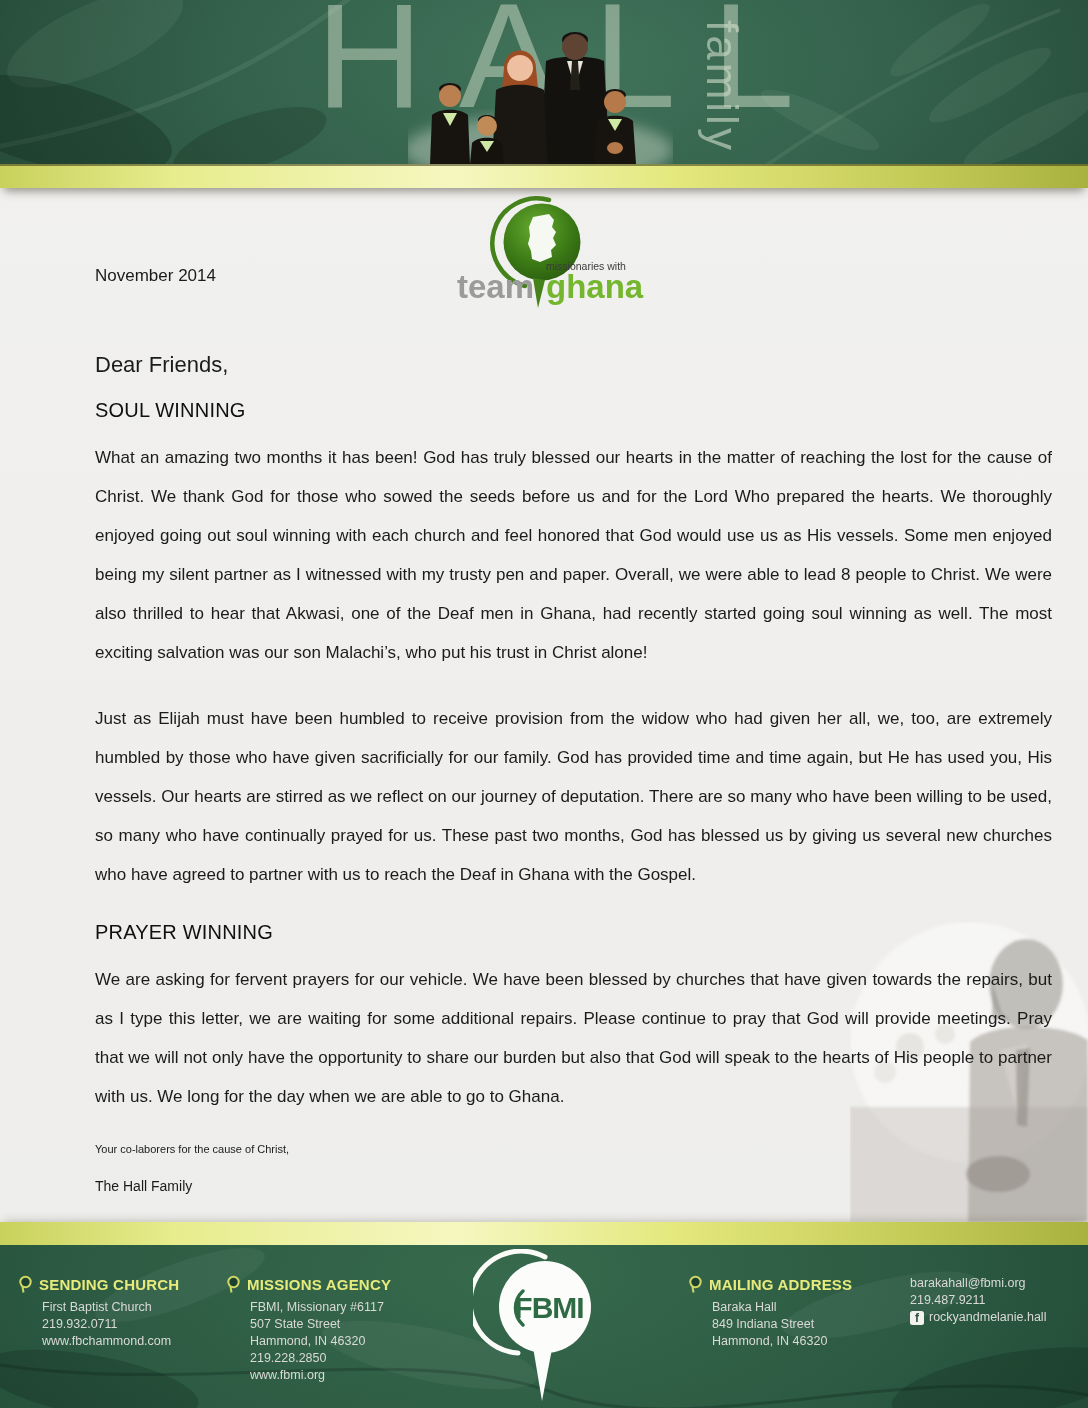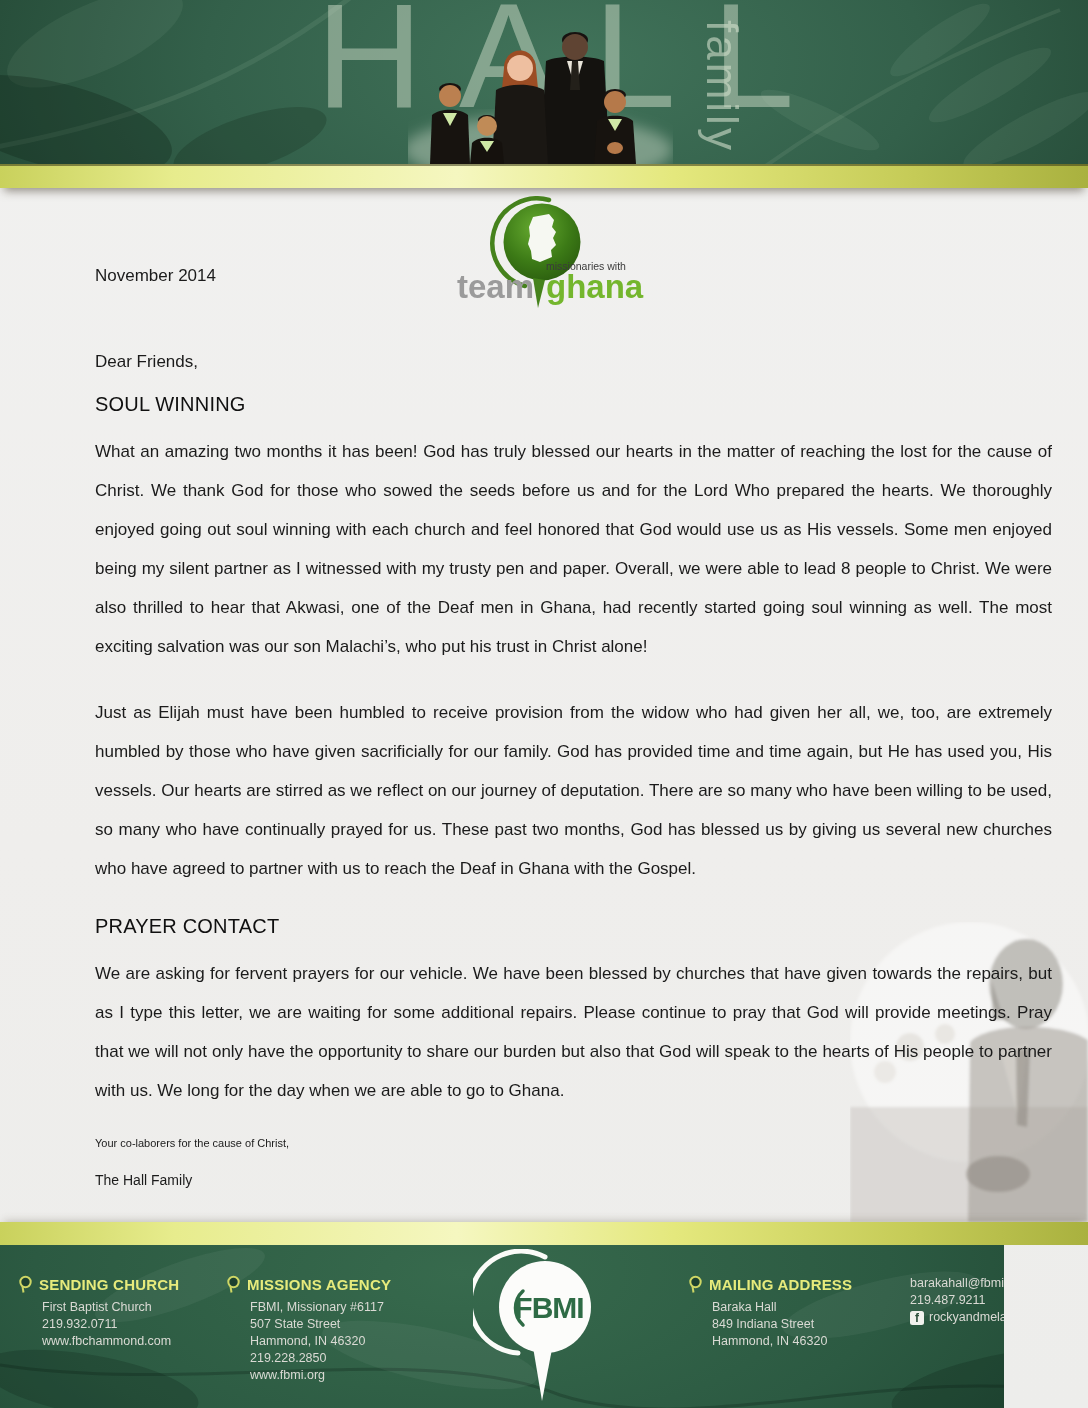--- a/index.html
+++ b/index.html
@@ -30,28 +30,28 @@
   }
   .divider-top{top:164px;height:22px;border-top:2px solid rgba(55,55,22,0.55);
     box-shadow:0 7px 10px -4px rgba(70,60,45,0.55);}
   .divider-bottom{top:1222px;height:23px;box-shadow:0 -5px 8px -4px rgba(90,80,60,0.3);}
   
   .letter-main{position:absolute;top:186px;left:0;width:1088px;height:1036px;}
   .watermark{position:absolute;right:0;bottom:0;z-index:0;}
   .tg-logo{position:absolute;top:10px;left:50%;transform:translateX(-50%);z-index:1;}
   .letter-content{position:relative;z-index:1;padding:80px 36px 0 95px;}
   .date-line{margin:0 0 66px 0;font-size:17px;}
-  .salutation{margin:0 0 21px 0;font-size:17px;}
+  .salutation{margin:0 0 21px 0;font-size:22px;}
   .section-heading{margin:0 0 16px 0;font-size:20px;font-weight:normal;color:#101010;letter-spacing:0.2px;}
   .para{margin:0 0 27px 0;font-size:17px;line-height:39px;text-align:justify;}
   .closing-line{margin:3px 0 23px 0;font-size:11px;}
   .signature-line{margin:0;font-size:14px;}
   
   .page-footer{
-    position:absolute;top:1245px;left:0;width:1004px;height:163px;overflow:hidden;
+    position:absolute;top:1245px;left:0;width:1088px;height:163px;overflow:hidden;
     background:radial-gradient(950px 420px at 46% 18%, #376a4d 0%, #2c5a42 45%, #1f4632 80%, #183827 100%);
   }
   .footer-decor{position:absolute;top:0;left:0;}
   .fcol{position:absolute;top:30px;}
   .fcol-1{left:18px;width:205px;}
   .fcol-2{left:226px;width:235px;}
   .fcol-3{left:688px;width:195px;}
   .fcol-4{left:886px;width:200px;}
   .fheading{display:flex;align-items:center;gap:6px;margin-bottom:5px;}
   .fheading-text{font-size:15px;font-weight:bold;color:#e7eb7c;letter-spacing:0.2px;}
@@ -173,21 +173,21 @@
       <section>
         <h2 class="section-heading">SOUL WINNING</h2>
         <p class="para">What an amazing two months it has been!  God has truly blessed our hearts in the matter of reaching the lost for the cause of Christ.  We thank God for those who sowed the seeds before us and for the Lord Who prepared the hearts.  We thoroughly enjoyed going out soul winning with each church and feel honored that God would use us as His vessels.  Some men enjoyed being my silent partner as I witnessed with my trusty pen and paper.  Overall, we were able to lead 8 people to Christ.  We were also thrilled to hear that Akwasi, one of the Deaf men in Ghana, had recently started going soul winning as well. The most exciting salvation was our son Malachi’s, who put his trust in Christ alone!</p>
       </section>
 
       <section>
         <p class="para">Just as Elijah must have been humbled to receive provision from the widow who had given her all, we, too, are extremely humbled by those who have given sacrificially for our family.  God has provided time and time again, but He has used you, His vessels.  Our hearts are stirred as we reflect on our journey of deputation.  There are so many who have been willing to be used, so many who have continually prayed for us.  These past two months, God has blessed us by giving us several new churches who have agreed to partner with us to reach the Deaf in Ghana with the Gospel.</p>
       </section>
 
       <section>
-        <h2 class="section-heading">PRAYER CONTACT</h2>
+        <h2 class="section-heading">PRAYER WINNING</h2>
         <p class="para">We are asking for fervent prayers for our vehicle.  We have been blessed by churches that have given towards the repairs, but as I type this letter, we are waiting for some additional repairs.  Please continue to pray that God will provide meetings.  Pray that we will not only have the opportunity to share our burden but also that God will speak to the hearts of His people to partner with us. We long for the day when we are able to go to Ghana.</p>
       </section>
 
       <p class="closing-line">Your co-laborers for the cause of Christ,</p>
       <p class="signature-line">The Hall Family</p>
     </div>
   </main>
 
   <div class="divider divider-bottom"></div>
 

